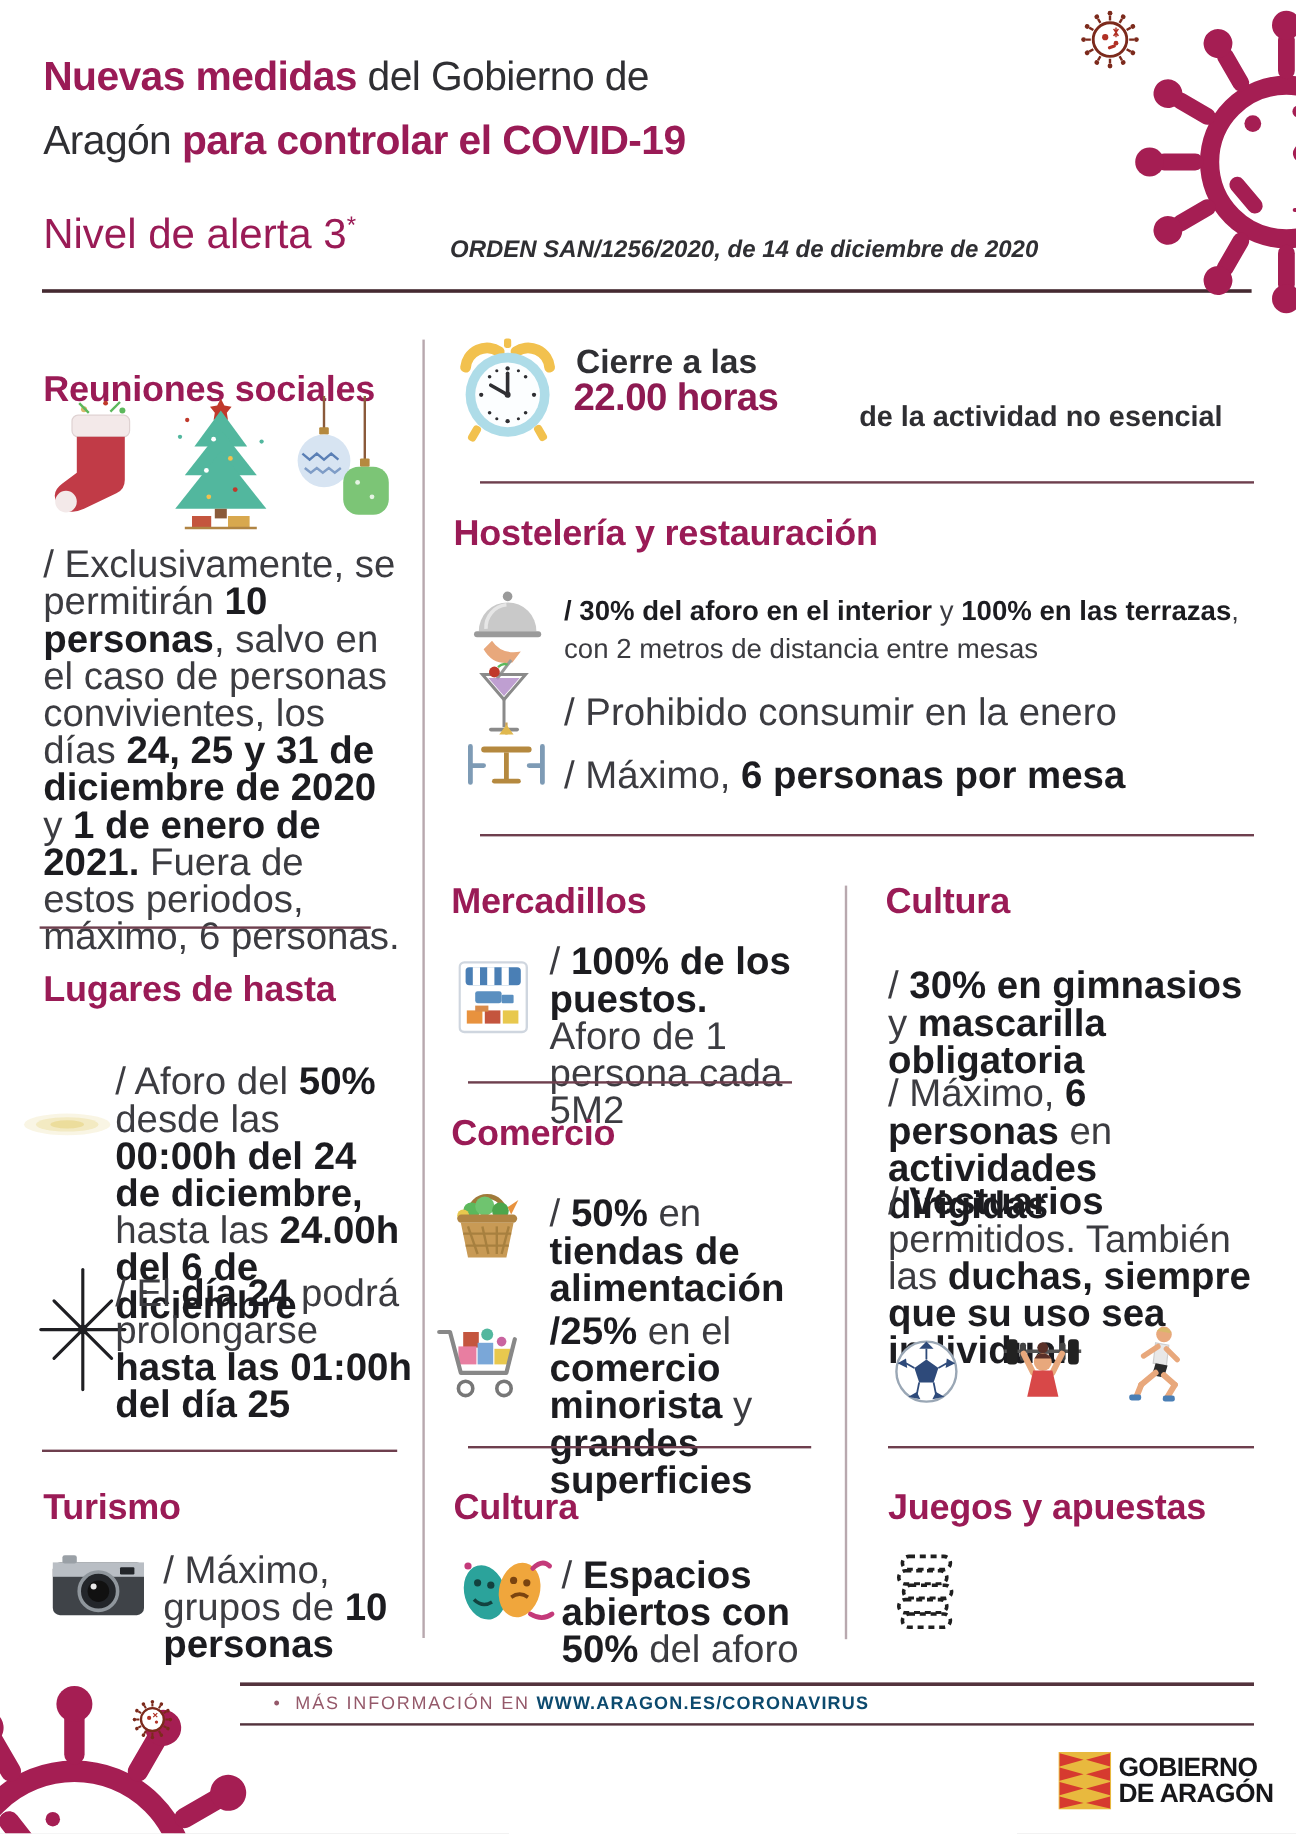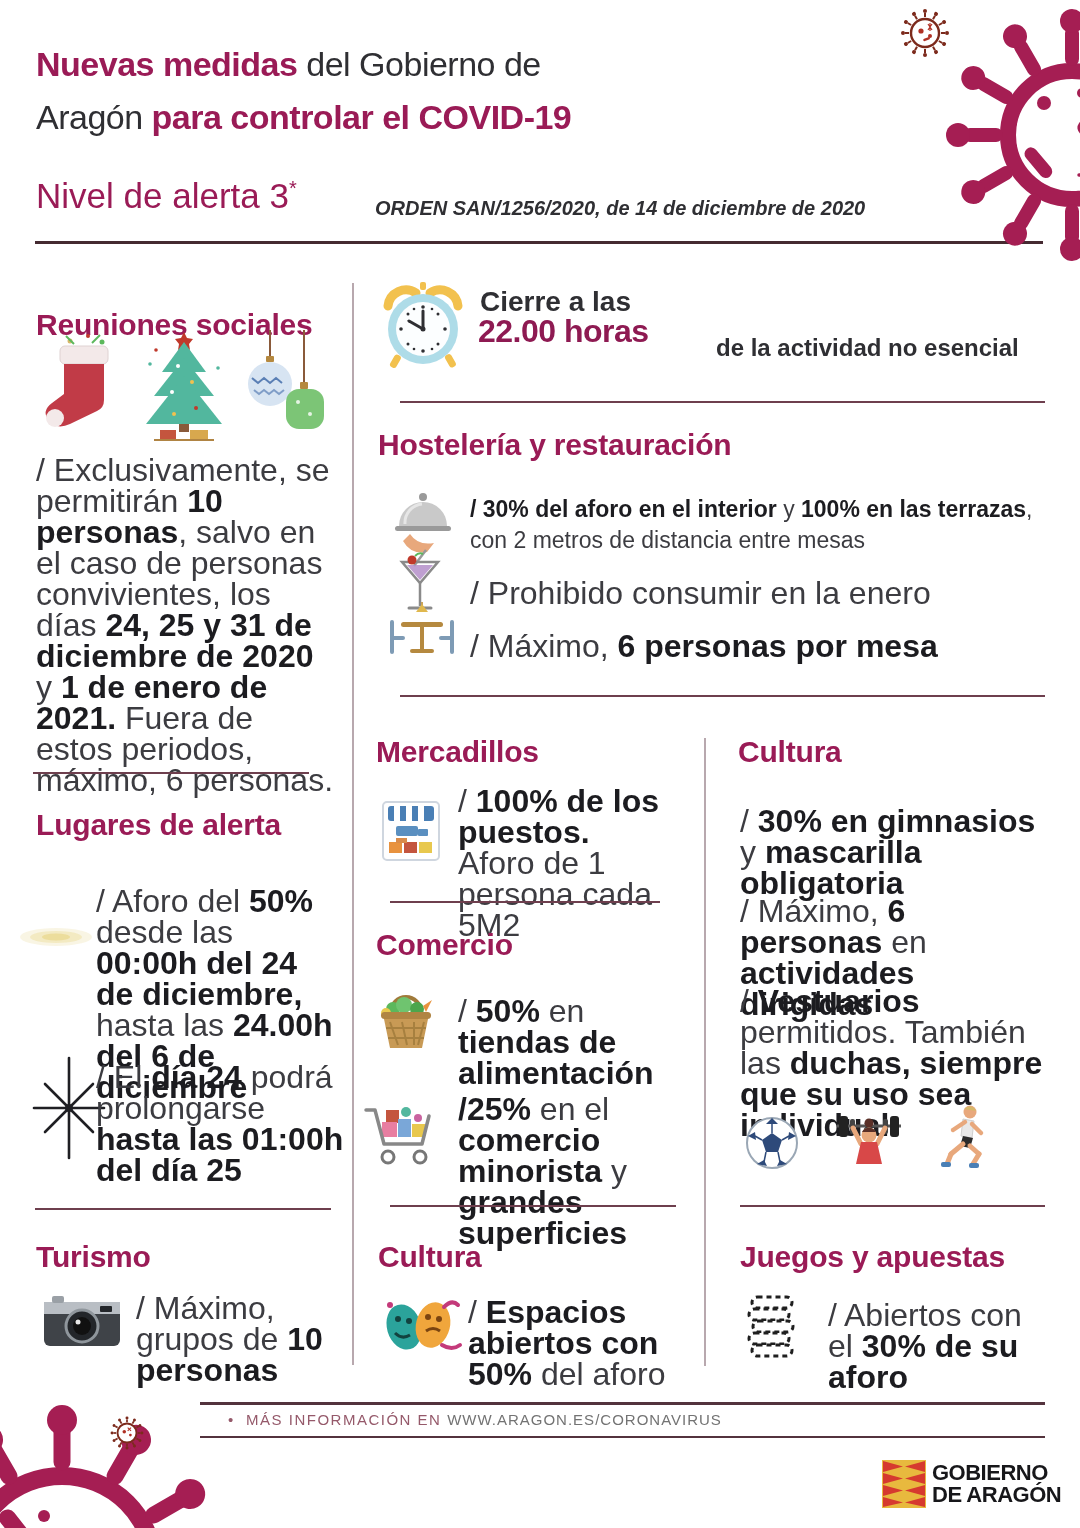--- a/index.html
+++ b/index.html
@@ -27,21 +27,21 @@
   .h2{font-size:30px;font-weight:700;color:var(--accent);letter-spacing:-0.2px;}
   .body-txt{font-size:32px;line-height:31px;color:var(--text);}
   .sb{font-weight:700;color:var(--bold);}
   .hr{background:var(--rule);height:2px;}
   .hr-dark{background:#452a31;height:3px;}
   .vr{background:#b8a8ae;width:2px;}
   .cierre-prefix{font-size:28px;font-weight:700;color:#2f2f33;}
   .cierre-time{font-size:32px;font-weight:700;color:#8e1a52;letter-spacing:-0.5px;}
   .cierre-suffix{font-size:24px;font-weight:700;color:#2f2f33;}
   .footer-info{font-size:15px;letter-spacing:1.5px;color:#95596a;font-weight:400;}
-  .footer-info .url{font-weight:400;color:#737373;letter-spacing:1px;}
+  .footer-info .url{font-weight:700;color:#0c4a6e;letter-spacing:1px;}
   .logo-text{font-size:22px;line-height:22px;font-weight:800;color:#17171a;letter-spacing:-0.5px;}
 </style>
 </head>
 <body>
 
 <div id="page">
 
   <h1 class="abs" style="left:36px;top:38px;">
     <div class="title-line"><span class="sc-accent">Nuevas medidas</span><span class="sc-dark"> del Gobierno de</span></div>
     <div class="title-line"><span class="sc-dark">Aragón </span><span class="sc-accent">para controlar el COVID-19</span></div>
@@ -158,21 +158,21 @@
       <rect x="46" y="59" width="38" height="40" rx="13" fill="#7cc576"></rect>
       <circle cx="58" cy="72" r="2" fill="#fff" opacity="0.8"></circle>
         <circle cx="70" cy="84" r="2" fill="#fff" opacity="0.8"></circle>
     </svg>
   </div>
 
   <p class="abs body-txt" style="left:36px;top:455px;width:302px;"><span>/ Exclusivamente, se permitirán </span><span class="sb">10 personas</span><span>, salvo en el caso de personas convivientes, los días </span><span class="sb">24, 25 y 31 de diciembre de 2020</span><span> y </span><span class="sb">1 de enero de 2021.</span><span> Fuera de estos periodos, máximo, 6 personas.</span></p>
 
   <div class="abs hr" style="left:33px;top:772px;width:276px;"></div>
 
-  <h2 class="abs h2" style="left:36px;top:808px;">Lugares de alerta</h2>
+  <h2 class="abs h2" style="left:36px;top:808px;">Lugares de hasta</h2>
 
   <svg class="abs" style="left:18px;top:916px;" width="76" height="42" viewBox="0 0 76 42">
     <ellipse cx="38" cy="21" rx="36" ry="9" fill="#f1e7bb" opacity="0.4"></ellipse>
     <ellipse cx="38" cy="21" rx="26" ry="6" fill="#eedfa0" opacity="0.5"></ellipse>
     <ellipse cx="38" cy="21" rx="14" ry="3.5" fill="#e8d382" opacity="0.6"></ellipse>
   </svg>
   <p class="abs body-txt" style="left:96px;top:886px;width:246px;"><span>/ Aforo del </span><span class="sb">50%</span><span>  desde las </span><span class="sb">00:00h del 24 de diciembre,</span><span> hasta las </span><span class="sb">24.00h del 6 de diciembre</span></p>
 
   <svg class="abs" style="left:28px;top:1056px;" width="82" height="104" viewBox="0 0 82 104">
     <g stroke="#1f1f23" stroke-width="2.6" stroke-linecap="round">
@@ -397,21 +397,20 @@
   <h2 class="abs h2" style="left:740px;top:1240px;">Juegos y apuestas</h2>
   <svg class="abs" style="left:745px;top:1295px;" width="52" height="68" viewBox="0 0 52 68">
     <g>
       <rect x="7" y="2" width="40" height="11" rx="5.5" fill="#fff" stroke="#1f1f1f" stroke-width="3" stroke-dasharray="5 4"></rect>
       <rect x="4" y="14" width="40" height="11" rx="5.5" fill="#fff" stroke="#1f1f1f" stroke-width="3" stroke-dasharray="5 4"></rect>
       <rect x="8" y="26" width="40" height="11" rx="5.5" fill="#fff" stroke="#1f1f1f" stroke-width="3" stroke-dasharray="5 4"></rect>
       <rect x="4" y="38" width="40" height="11" rx="5.5" fill="#fff" stroke="#1f1f1f" stroke-width="3" stroke-dasharray="5 4"></rect>
       <rect x="7" y="50" width="40" height="11" rx="5.5" fill="#fff" stroke="#1f1f1f" stroke-width="3" stroke-dasharray="5 4"></rect>
     </g>
   </svg>
-  <p class="abs body-txt" style="left:828px;top:1300px;width:220px;"><span>/ Abiertos con el </span><span class="sb">30% de su aforo</span></p>
 
   <div class="abs" style="left:200px;top:1402px;width:845px;height:3px;background:#53333d;"></div>
   <div class="abs footer-info" style="left:228px;top:1411px;">
     <span>•</span>&nbsp;
     <span>MÁS INFORMACIÓN EN </span><span class="url">WWW.ARAGON.ES/CORONAVIRUS</span>
   </div>
   <div class="abs" style="left:200px;top:1436px;width:845px;height:2px;background:#53333d;"></div>
 
   <svg class="abs" style="left:-108px;top:1398px;" width="340" height="340" viewBox="0 0 340 340">
     <defs>

